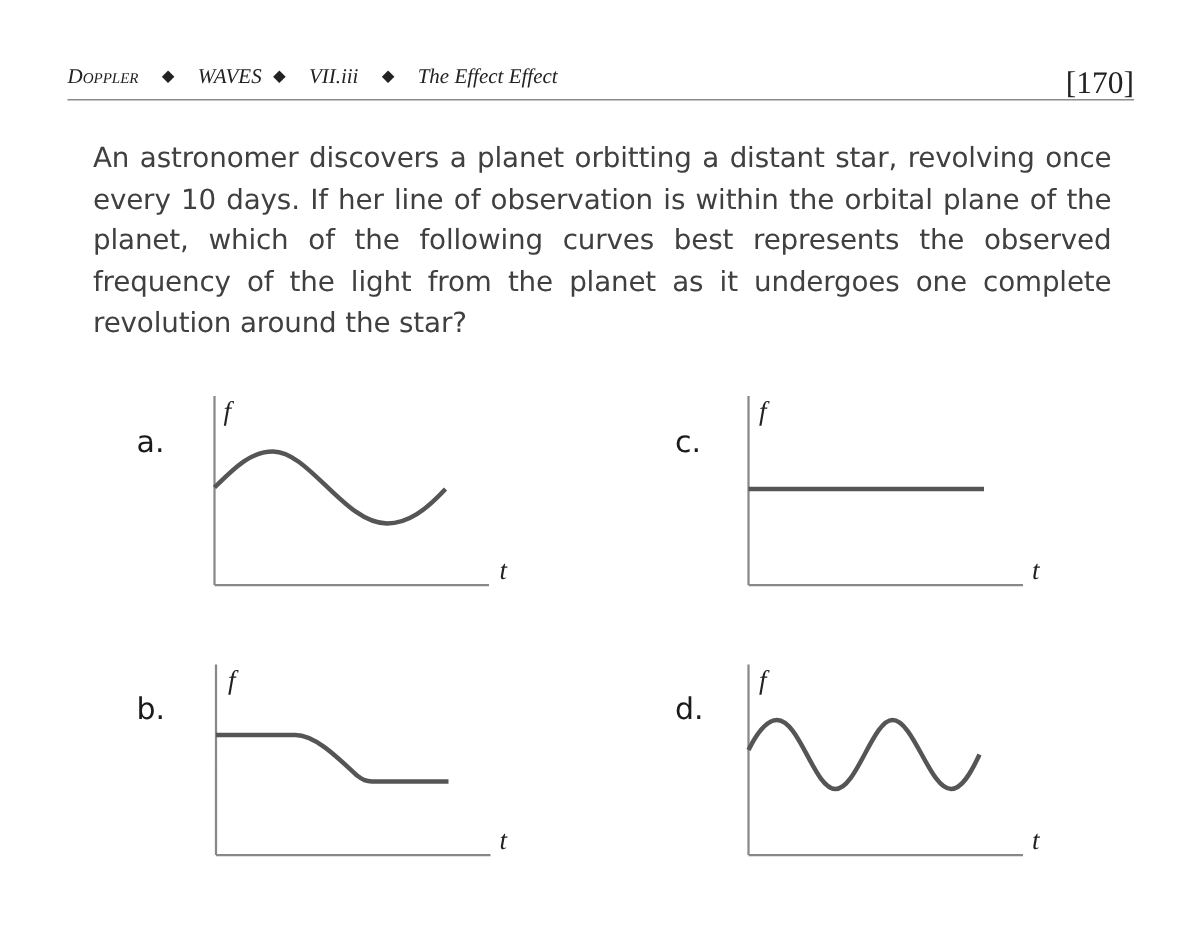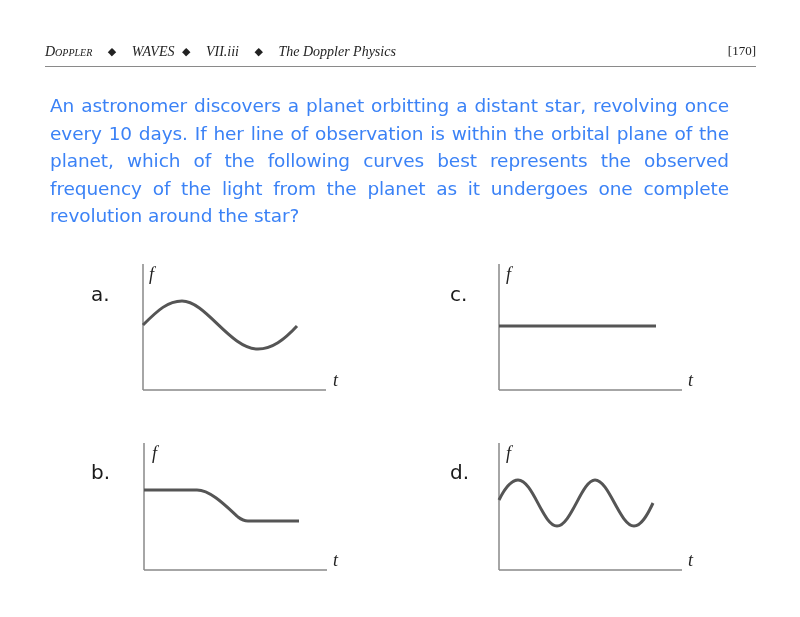--- a/index.html
+++ b/index.html
@@ -1,38 +1,38 @@
 <!DOCTYPE html>
 <html><head>
 <meta charset="utf-8">
 <style>
   html, body { margin:0; padding:0; background:#ffffff; }
   body { width:800px; height:617px; position:relative; overflow:hidden; }
   .header { position:absolute; left:45px; top:42px; width:711px; height:24px; border-bottom:1.5px solid #8a8a8a; }
   .hdr-left { position:absolute; left:0; top:2px; font-family:"Liberation Serif", serif; font-style:italic; font-size:14px; color:#222; white-space:nowrap; }
   .hdr-left .sc { font-variant:small-caps; }
   .hdr-left .dot { font-style:normal; font-size:11px; margin:0 12px; position:relative; top:-1px; }
-  .hdr-right { position:absolute; right:0; top:1px; font-family:"Liberation Serif", serif; font-size:13px; color:#222;margin-left:30px; }
-  .question { position:absolute; left:50px; top:92px; width:679px; font-family:"DejaVu Sans", sans-serif; font-size:18.5px; line-height:27.6px; color:#3b82f6; text-align:justify; text-align-last:left; letter-spacing:-0.1px; }
+  .hdr-right { position:absolute; right:0; top:1px; font-family:"Liberation Serif", serif; font-size:21px; color:#222;margin-left:30px; }
+  .question { position:absolute; left:62px; top:92px; width:679px; font-family:"DejaVu Sans", sans-serif; font-size:18.5px; line-height:27.6px; color:#404040; text-align:justify; text-align-last:left; letter-spacing:-0.1px; }
   .opt-label { position:absolute; font-family:"DejaVu Sans", sans-serif; font-size:20px; color:#1a1a1a; }
   svg.graph { position:absolute; left:0; top:0; }
   .axis-lbl { font-family:"Liberation Serif", serif; font-style:italic; font-size:18px; fill:#222; }
 </style>
 </head>
 <body>
 
 <div class="header">
   <div class="hdr-left">
     <span class="sc">Doppler</span>
     <span class="dot">◆</span>
     <span>WAVES</span>
     <span class="dot" style="margin-left:4px">◆</span>
     <span>VII.iii</span>
     <span class="dot">◆</span>
-    <span>The Doppler Physics</span>
+    <span>The Effect Effect</span>
   </div>
   <div class="hdr-right">[170]</div>
 </div>
 
 <div class="question">An astronomer discovers a planet orbitting a distant star, revolving once every 10 days.  If her line of observation is within the orbital plane of the planet, which of the following curves best represents the observed frequency of the light from the planet as it undergoes one complete revolution around the star?</div>
 
 <div class="opt-label" style="left:91px; top:282px;">a.</div>
 <div class="opt-label" style="left:91px; top:460px;">b.</div>
 <div class="opt-label" style="left:450px; top:282px;">c.</div>
 <div class="opt-label" style="left:450px; top:460px;">d.</div>

